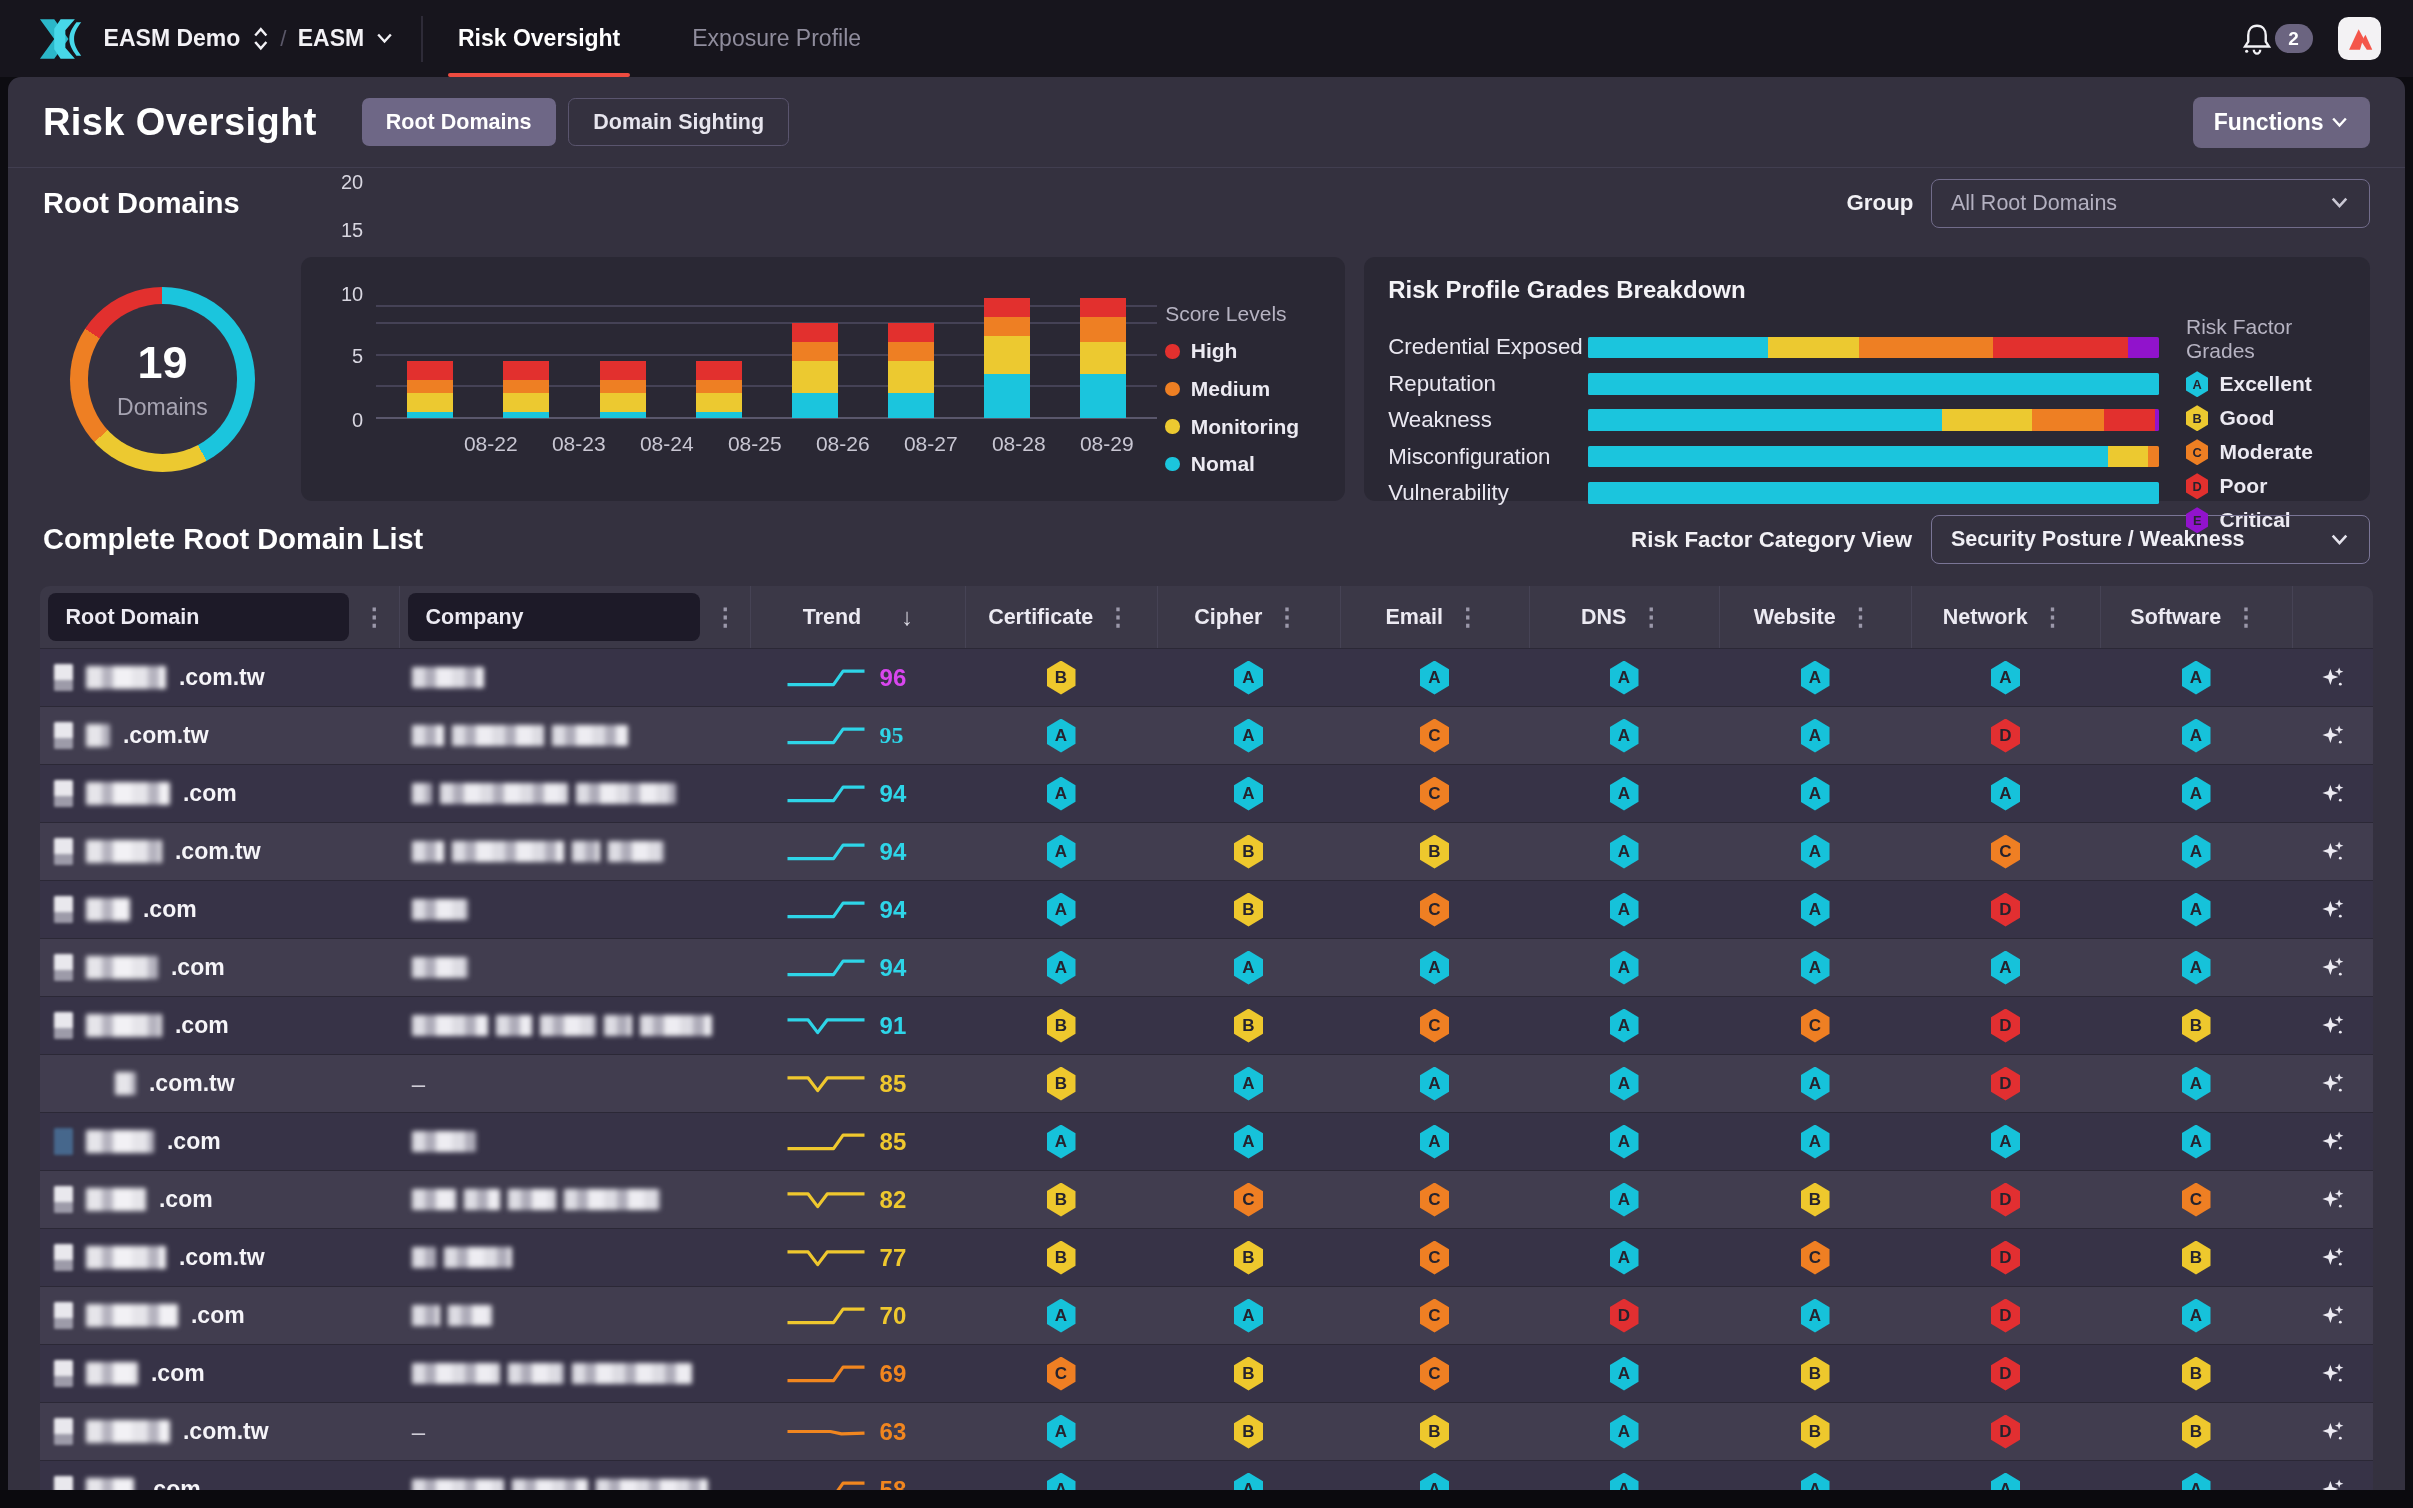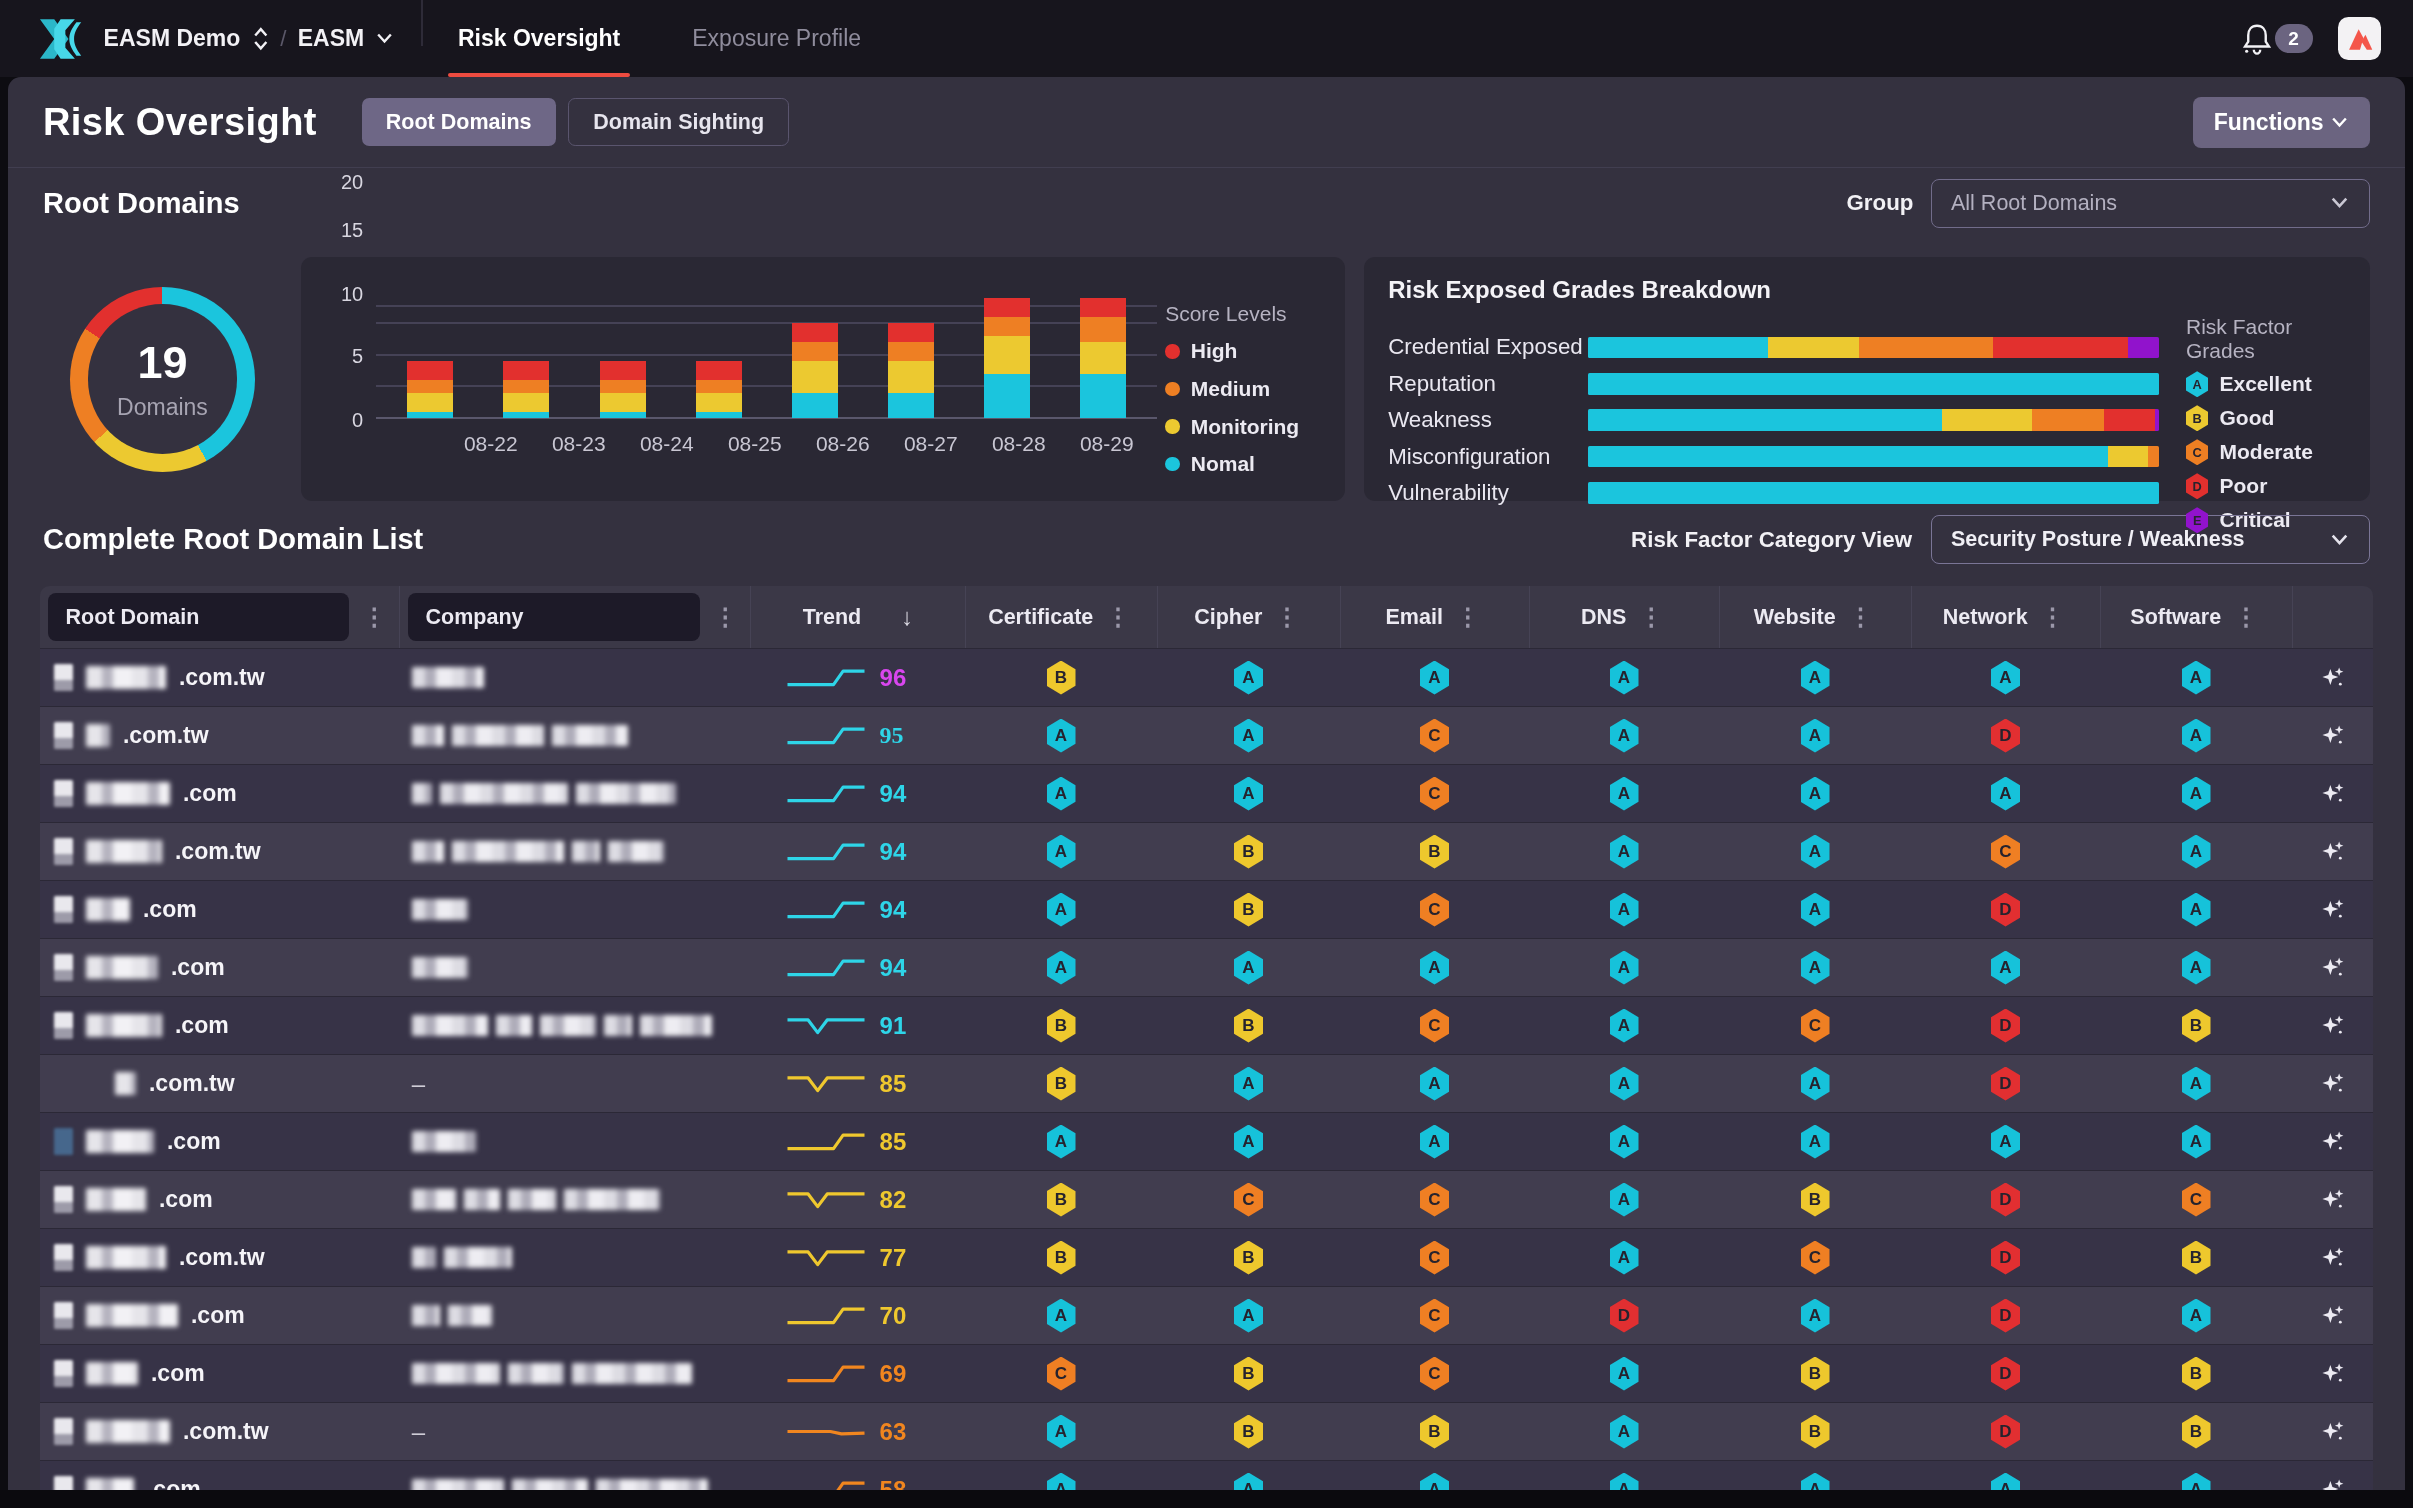--- a/index.html
+++ b/index.html
@@ -1,20 +1,20 @@
 <!DOCTYPE html>
 <html style="font-size:12.8px"><head>
 <meta charset="utf-8">
 <style>
   * { margin:0; padding:0; box-sizing:border-box; }
   html,body { width:2413px; height:1508px; overflow:hidden; background:#0d0c11;
     font-family:"Liberation Sans", sans-serif; }
 
   
-  .navbar { height:77px; background:#17151d; display:flex; padding:0 32px; position:relative; }
+  .navbar { height:77px; background:#17151d; display:flex; align-items:center; padding:0 32px; position:relative; }
   .brand { display:flex; align-items:center; gap:17.6px; }
   .brand-text { display:flex; align-items:center; gap:11.2px; color:#f2f1f5; font-size:23px; font-weight:bold; }
   .crumb-sep { color:#5b5869; font-weight:400; font-size:22.3px; }
   .nav-divider { width:1.6px; height:46px; background:#2e2b38; margin:0 35px 0 27px; }
   .tabs { display:flex; gap:72px; height:77px; align-items:center; }
   .tab { font-size:23px; color:#8f8c9c; position:relative; height:77px; display:flex; align-items:center; cursor:pointer; }
   .tab.active { color:#ffffff; font-weight:bold; }
   .tab.active::after { content:""; position:absolute; left:-9.6px; right:-9.6px; bottom:0; height:4px; background:#ee4b40; border-radius:2.4px; }
   .nav-right { margin-left:auto; display:flex; align-items:center; gap:6.4px; }
   .badge-pill { background:#6b6480; color:#fff; font-size:19px; font-weight:bold; min-width:38px; height:29px;
@@ -309,21 +309,21 @@
             </div>
             <div class="l-item">
               <span class="dot" style="background: rgb(27, 197, 221);"></span>
               <span>Nomal</span>
             </div>
           </div>
       </div>
     </div>
 
     <div class="card card2">
-      <div class="card-title">Risk Exposed Grades Breakdown</div>
+      <div class="card-title">Risk Profile Grades Breakdown</div>
       <div class="chart2-body">
         <div class="hrows" id="hrows">
             <div class="hrow">
               <div class="hlabel">Credential Exposed</div>
               <div class="hbar">
                 <div style="width: 31.5%; background: rgb(27, 197, 221);"></div>
                 <div style="width: 16%; background: rgb(236, 201, 48);"></div>
                 <div style="width: 23.5%; background: rgb(238, 127, 35);"></div>
                 <div style="width: 23.5%; background: rgb(226, 48, 46);"></div>
                 <div style="width: 5.5%; background: rgb(145, 19, 204);"></div>

